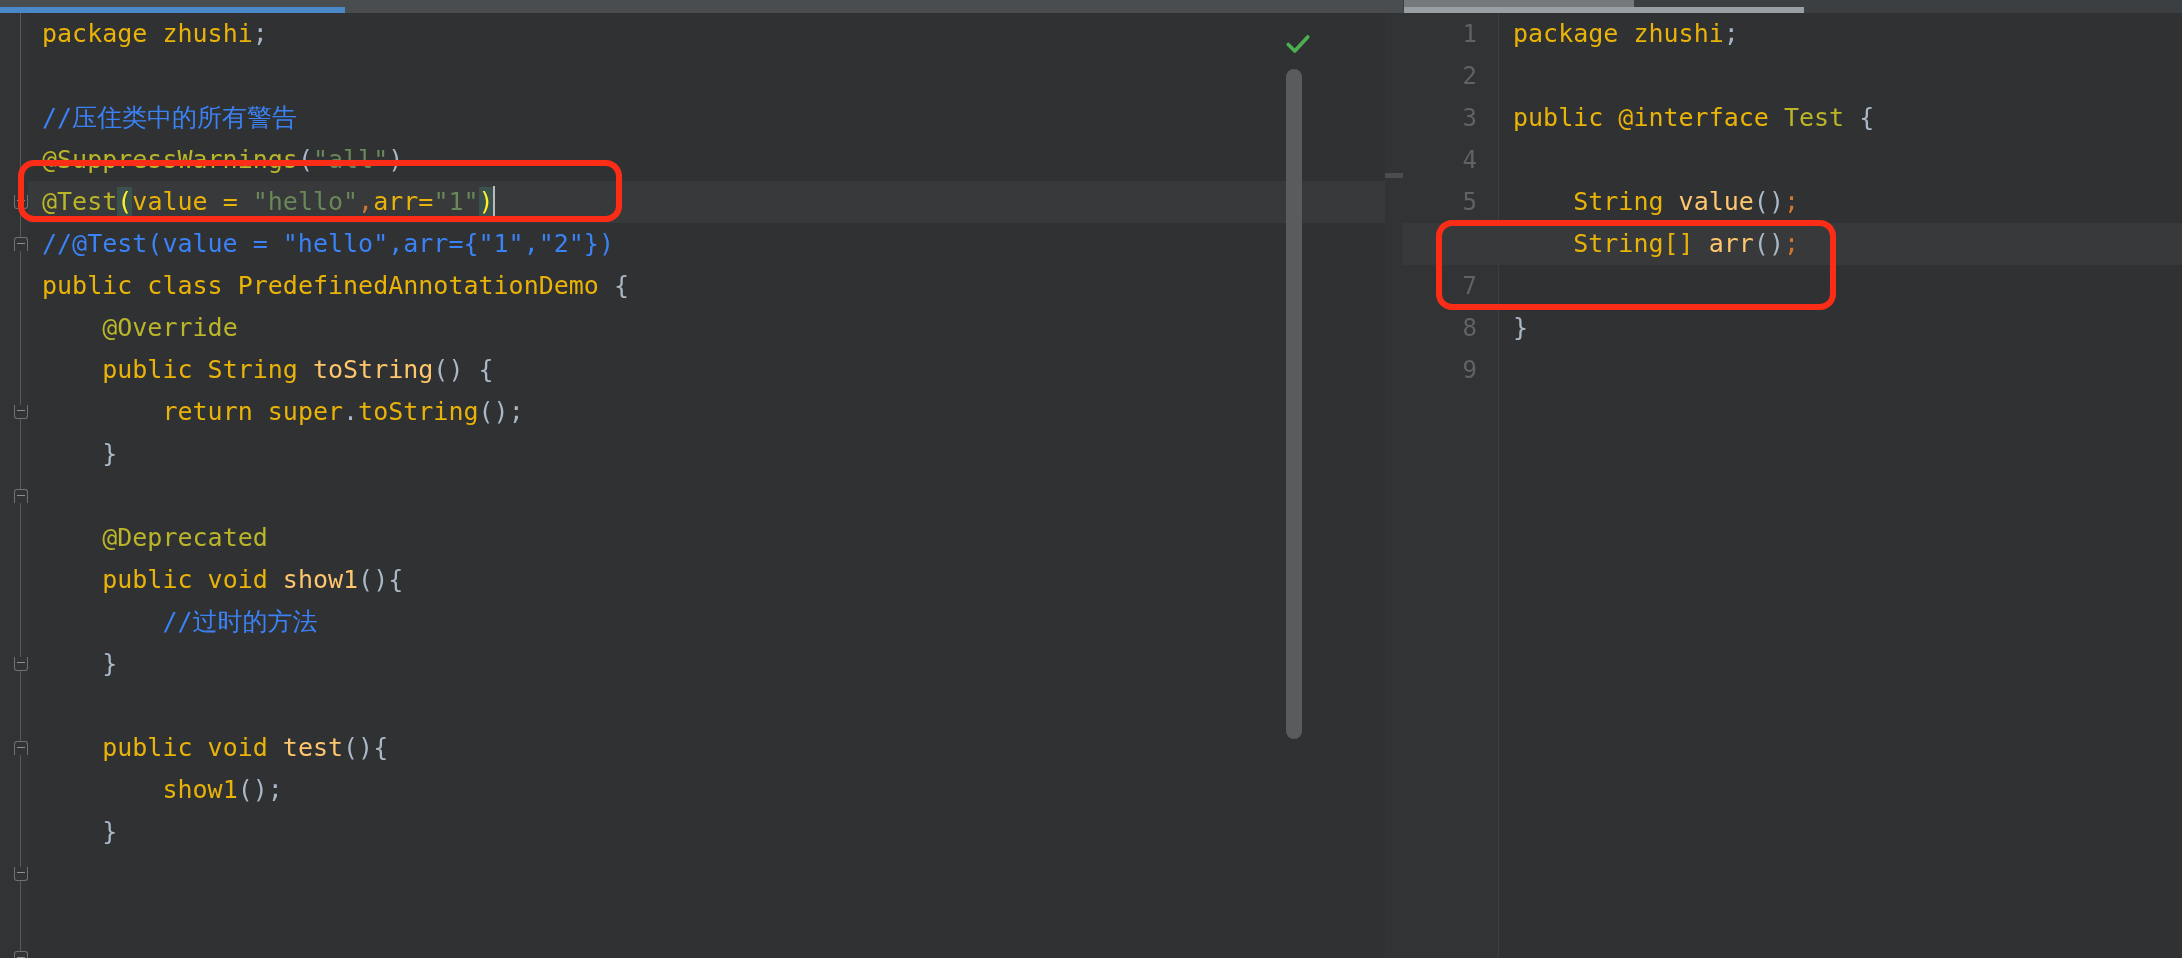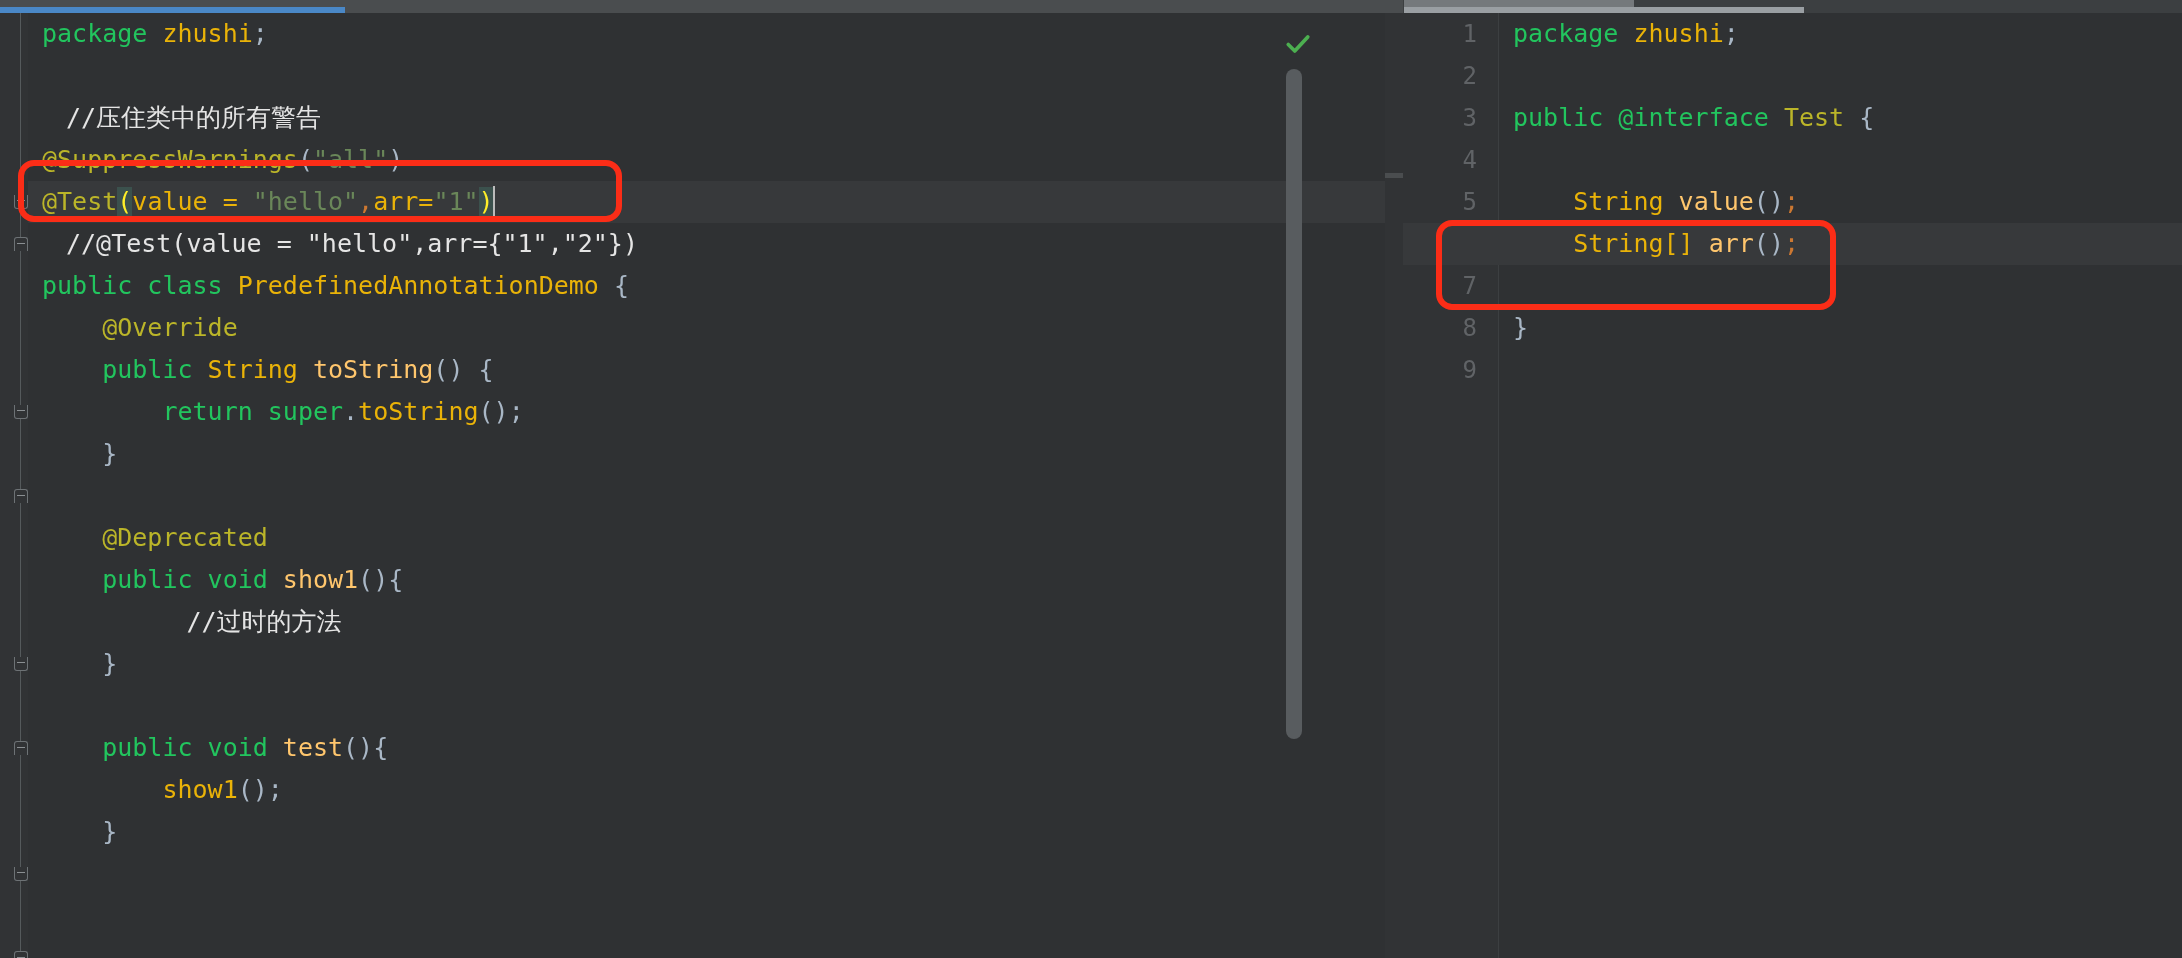--- a/index.html
+++ b/index.html
@@ -143,25 +143,25 @@
   }
   .rowbg-wide {
     position: absolute;
     left: -96px; right: 0; top: 0; height: 42px;
     background: #37393b;
     z-index: 0;
   }
   .row > span { position: relative; z-index: 1; }
 
   
-  .kw      { color: #22c55e; }
+  .kw      { color: #eab308; }
   .ident   { color: #eab308; }
   .anno    { color: #bbb529; }
   .str     { color: #6a8759; }
-  .cmt     { color: #e5e5e5; margin-left: 24px; }
+  .cmt     { color: #3b82f6; }
   .method  { color: #ffc66d; }
   .punct   { color: #a9b7c6; }
   .comma   { color: #cc7832; }
   .brkt-hl { background: #3b514d; color: #ffef28; }
 
   
   .caret {
     display: inline-block;
     width: 2px;
     height: 30px;

